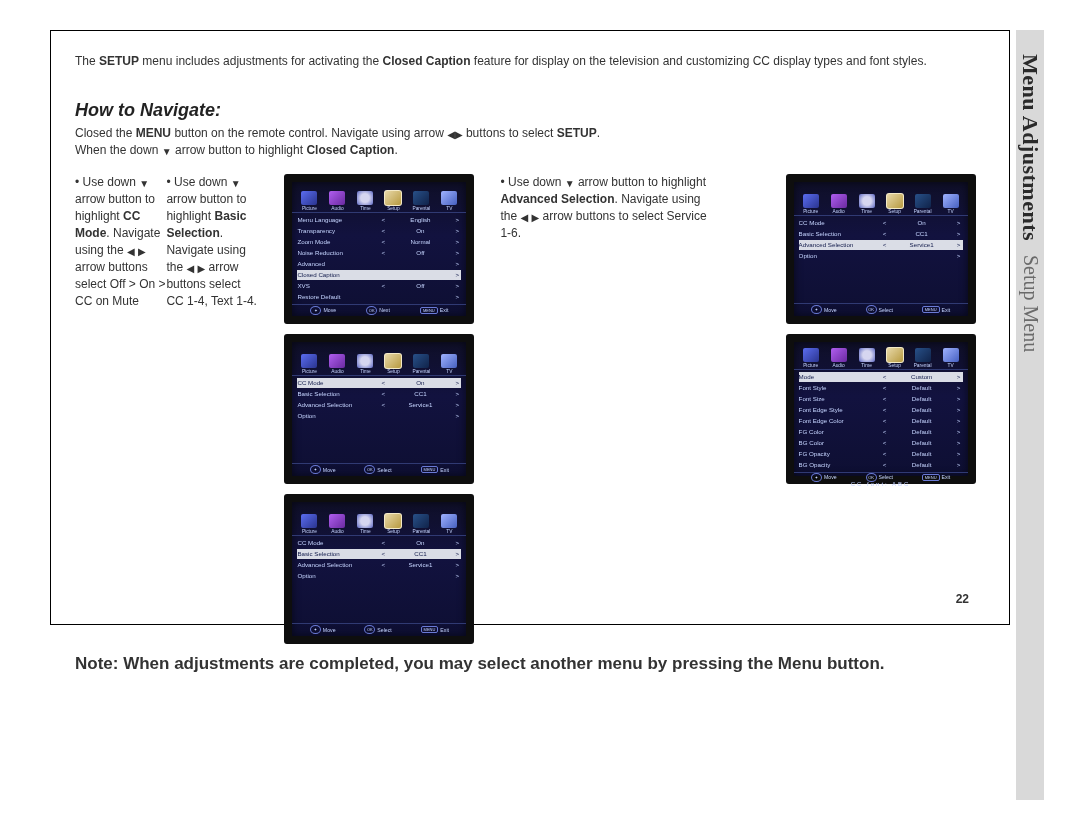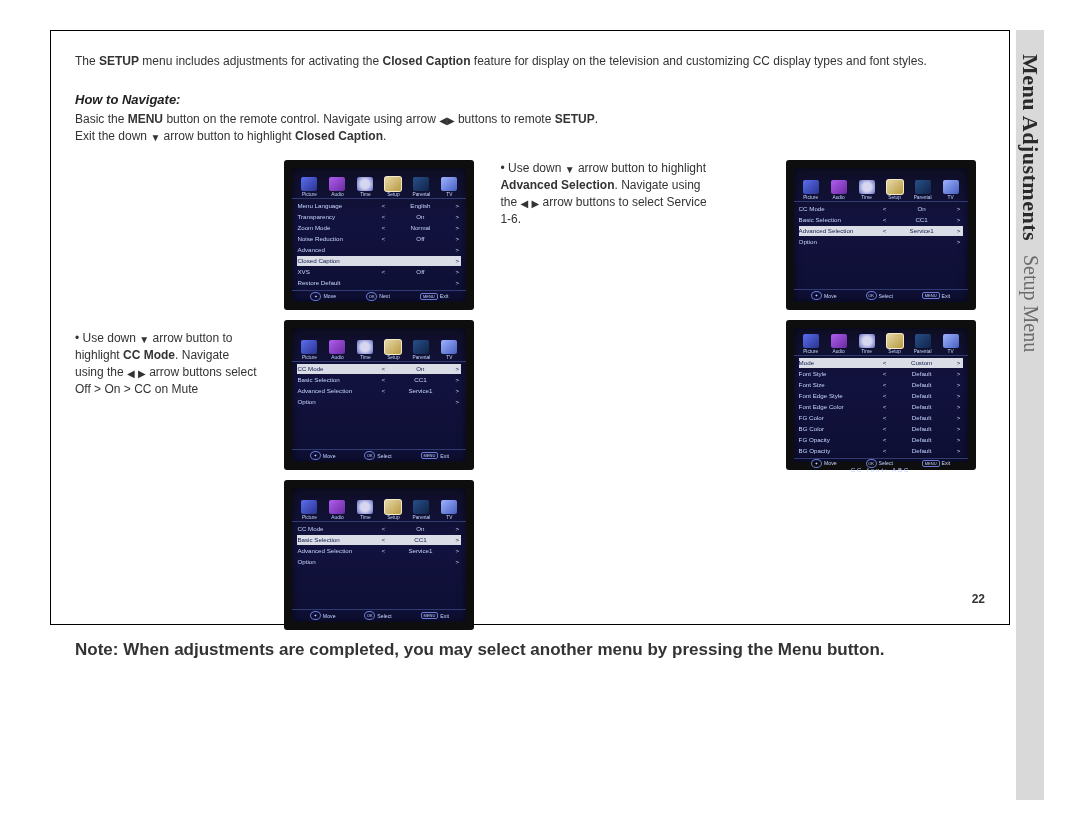--- a/index.html
+++ b/index.html
@@ -56,36 +56,36 @@
   margin-top: 14px;
 }
 .intro {
   line-height: 1.4;
   margin-bottom: 14px;
 }
 .intro b { font-weight: bold; }
 .how {
   font-weight: bold;
   font-style: italic;
-  font-size: 13px;
-  margin-top: 8px;
+  font-size: 18px;
+  margin-top: 16px;
   margin-bottom: 4px;
   color: #222;
 }
 .nav {
   line-height: 1.45;
   margin-bottom: 14px;
 }
 .grid {
   flex: 1 1 auto;
   display: flex;
   flex-direction: row;
   gap: 26px;
 }
-.col-a { width: 184px; display: flex; flex-direction: column; }
+.col-a { width: 184px; display: flex; flex-direction: row; }
 .col-b { width: 190px; display: flex; flex-direction: column; }
 .col-c { width: 260px; display: flex; flex-direction: column; }
 .col-d { width: 200px; display: flex; flex-direction: column; }
 .blk {
   font-size: 12px;
   line-height: 1.42;
   margin-bottom: 10px;
 }
 .blk .bullet::before { content: "• "; }
 .blk b { font-weight: bold; }
@@ -182,52 +182,55 @@
 }
 
 .note {
   font-weight: bold;
   font-size: 17px;
   margin-top: auto;
 }
 .pageno {
   position:absolute;
   bottom: 18px;
-  right: 24px;
+  right: 40px;
   font-weight: bold;
   font-size: 12px;
 }
 .tri { font-size:10px; line-height:1; vertical-align: -1px; }
 </style>
 </head>
 <body>
 
 <div class="page">
 
   <div class="frame">
 
     <div class="intro">
       <span>The </span><b>SETUP</b><span> menu includes adjustments for activating the </span><b>Closed Caption</b><span> feature for display on the television and customizing CC display types and font styles.</span>
     </div>
 
     <div class="how">How to Navigate:</div>
 
     <div class="nav">
-      <span>Basic the </span><b>MENU</b><span> button on the remote control. Navigate using arrow </span><span class="tri">◀</span><span class="tri">▶</span><span> buttons to remote </span><b>SETUP</b><span>.</span><br>
-      <span>Exit the down </span><span class="tri">▼</span><span> arrow button to highlight </span><b>Closed Caption</b><span>.</span>
+      <span>Closed the </span><b>MENU</b><span> button on the remote control. Navigate using arrow </span><span class="tri">◀</span><span class="tri">▶</span><span> buttons to select </span><b>SETUP</b><span>.</span><br>
+      <span>When the down </span><span class="tri">▼</span><span> arrow button to highlight </span><b>Closed Caption</b><span>.</span>
     </div>
 
     <div class="grid">
 
       <div class="col-a">
         <div class="spacer-a1"></div>
         <div class="blk">
           <span class="bullet"></span><span>Use down </span><span class="tri">▼</span><span> arrow button to highlight </span><b>CC Mode</b><span>. Navigate using the </span><span class="tri">◀</span> <span class="tri">▶</span><span> arrow buttons select Off &gt; On &gt; CC on Mute</span>
         </div>
         <div style="height:52px"></div>
+        <div class="blk">
+          <span class="bullet"></span><span>Use down </span><span class="tri">▼</span><span> arrow button to highlight </span><b>Basic Selection</b><span>. Navigate using the </span><span class="tri">◀</span> <span class="tri">▶</span><span> arrow buttons select CC 1-4, Text 1-4.</span>
+        </div>
       </div>
 
       <div class="col-b">
         <div class="tv">
             <div class="tv-icons">
               <div class="ic ic-picture">
                 <div class="glyph"></div>
                 <div>Picture</div>
               </div>
               <div class="ic ic-audio">

